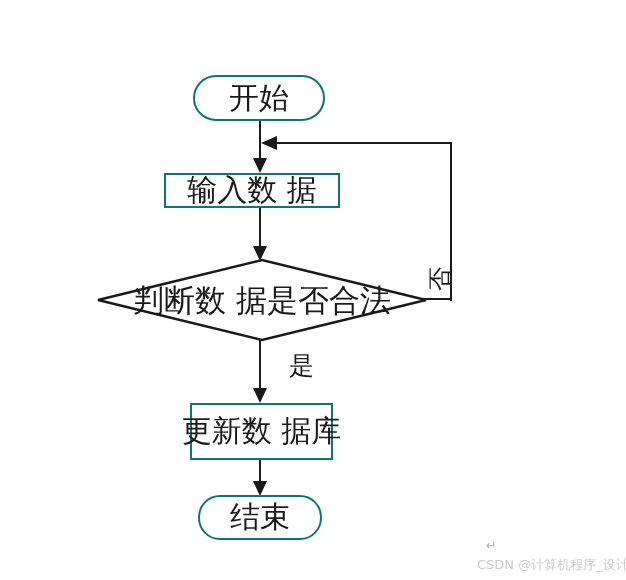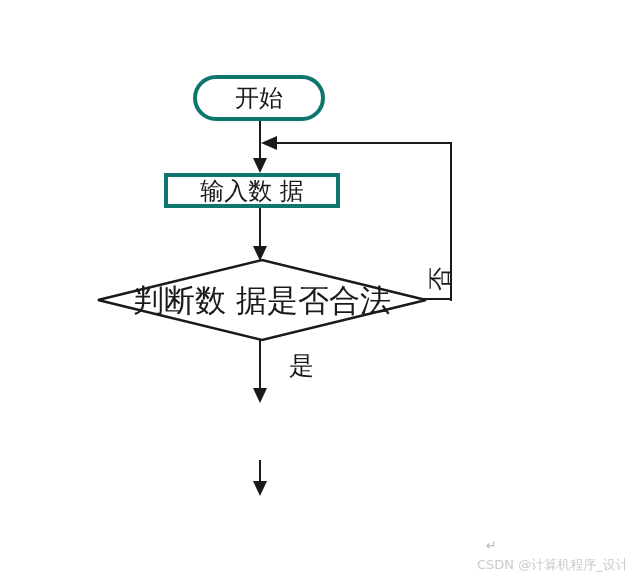--- a/index.html
+++ b/index.html
@@ -2,23 +2,23 @@
 <html><head>
 <meta charset="utf-8">
 <style>
   html,body{margin:0;padding:0;background:#ffffff;}
   .canvas{
     position:relative;width:626px;height:580px;background:#ffffff;
     font-family:"DejaVu Sans","Liberation Sans",sans-serif;
     color:#1a1a1a;overflow:hidden;
   }
   .node{
-    position:absolute;box-sizing:border-box;border:4px solid #0f766e;background:#ffffff;
+    position:absolute;box-sizing:border-box;border:2px solid #0f766e;background:#ffffff;
     display:flex;align-items:center;justify-content:center;
-    font-size:24px;color:#1a1a1a;white-space:nowrap;
+    font-size:30px;color:#1a1a1a;white-space:nowrap;
   }
   .terminator{border-radius:24px;}
   .vline,.hline{position:absolute;background:#1a1a1a;}
   .arrow-down{
     position:absolute;width:0;height:0;
     border-left:7px solid transparent;border-right:7px solid transparent;
     border-top:15px solid #1a1a1a;
   }
   .arrow-left{
     position:absolute;width:0;height:0;
@@ -73,24 +73,30 @@
   <div class="edge-label edge-label-no">
     <span>否</span>
   </div>
 
   <div class="vline" style="left:259px;top:340px;width:2px;height:49px;"></div>
   <div class="arrow-down" style="left:253px;top:388px;"></div>
   <div class="edge-label" style="left:289px;top:349px;">
     <span>是</span>
   </div>
 
+  <div class="node" style="left:190px;top:403px;width:143px;height:57px;">
+    <span>更新数 据库</span>
+  </div>
 
   <div class="vline" style="left:259px;top:460px;width:2px;height:22px;"></div>
   <div class="arrow-down" style="left:253px;top:481px;"></div>
 
+  <div class="node terminator" style="left:198px;top:495px;width:124px;height:45px;border-radius:22px;">
+    <span>结束</span>
+  </div>
 
   <div class="return-mark">
     <span>↵</span>
   </div>
 
   <div class="watermark">
     <span>CSDN @计算机程序_设计</span>
   </div>
 
 </div>

